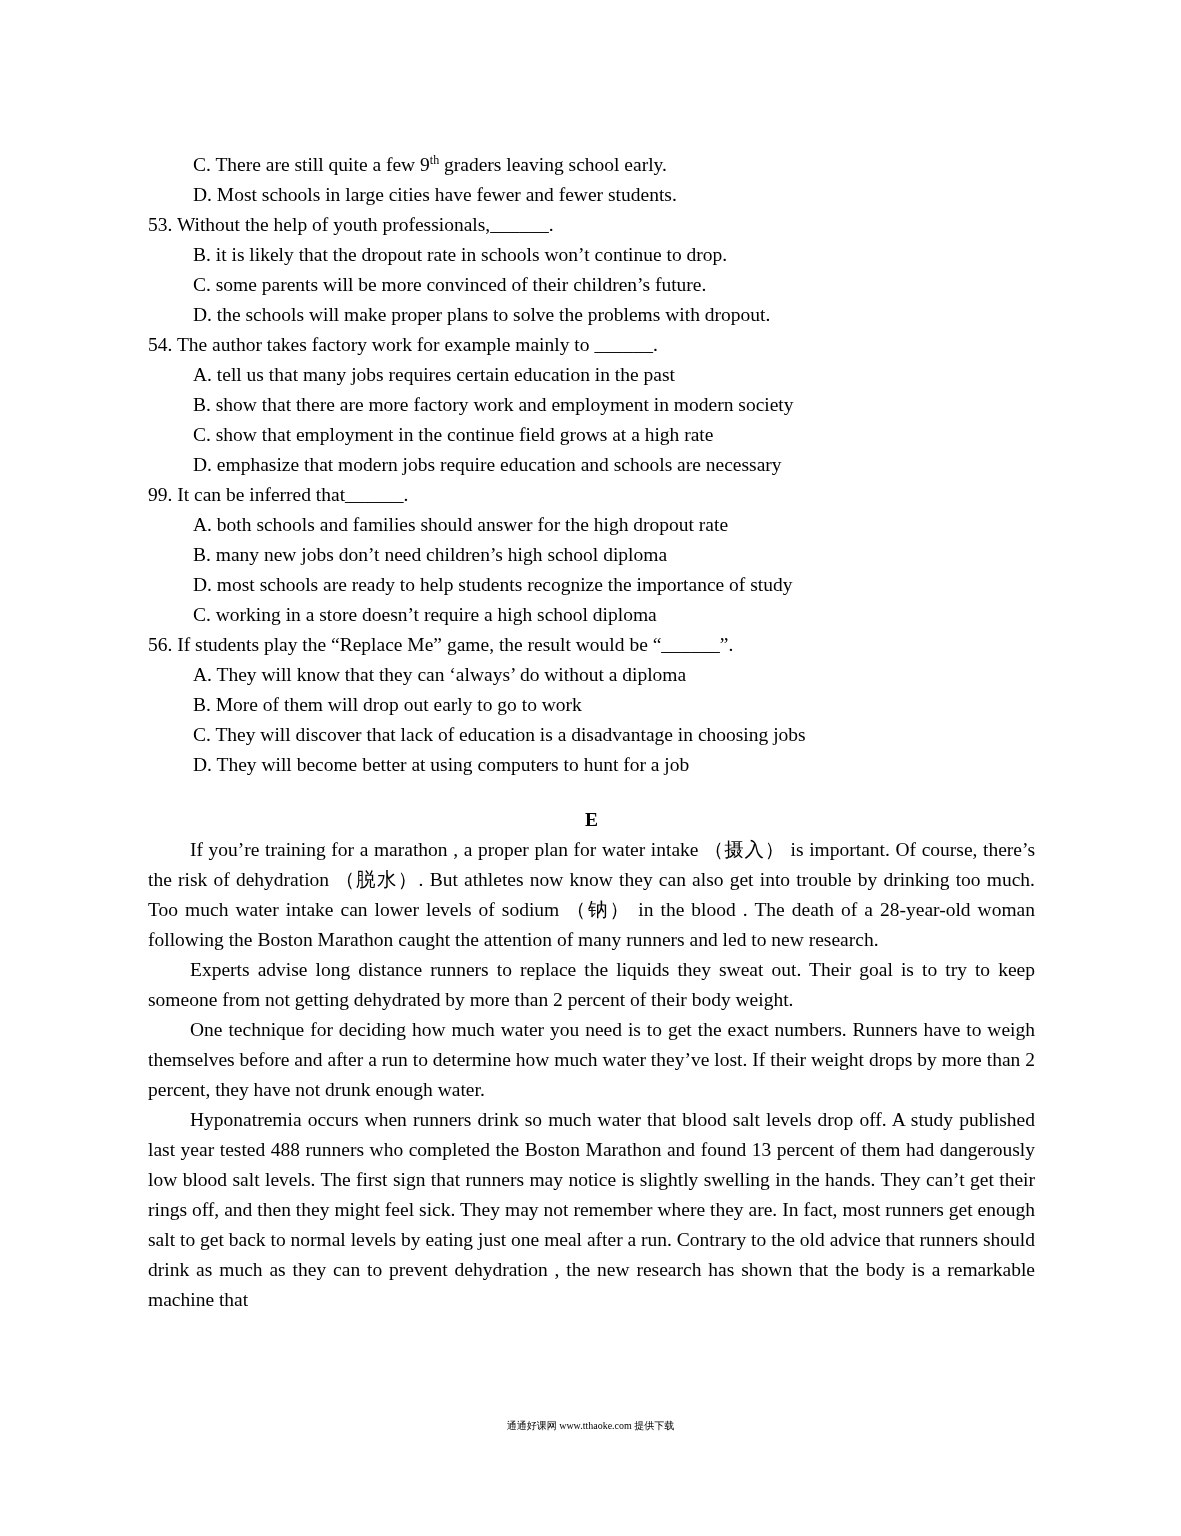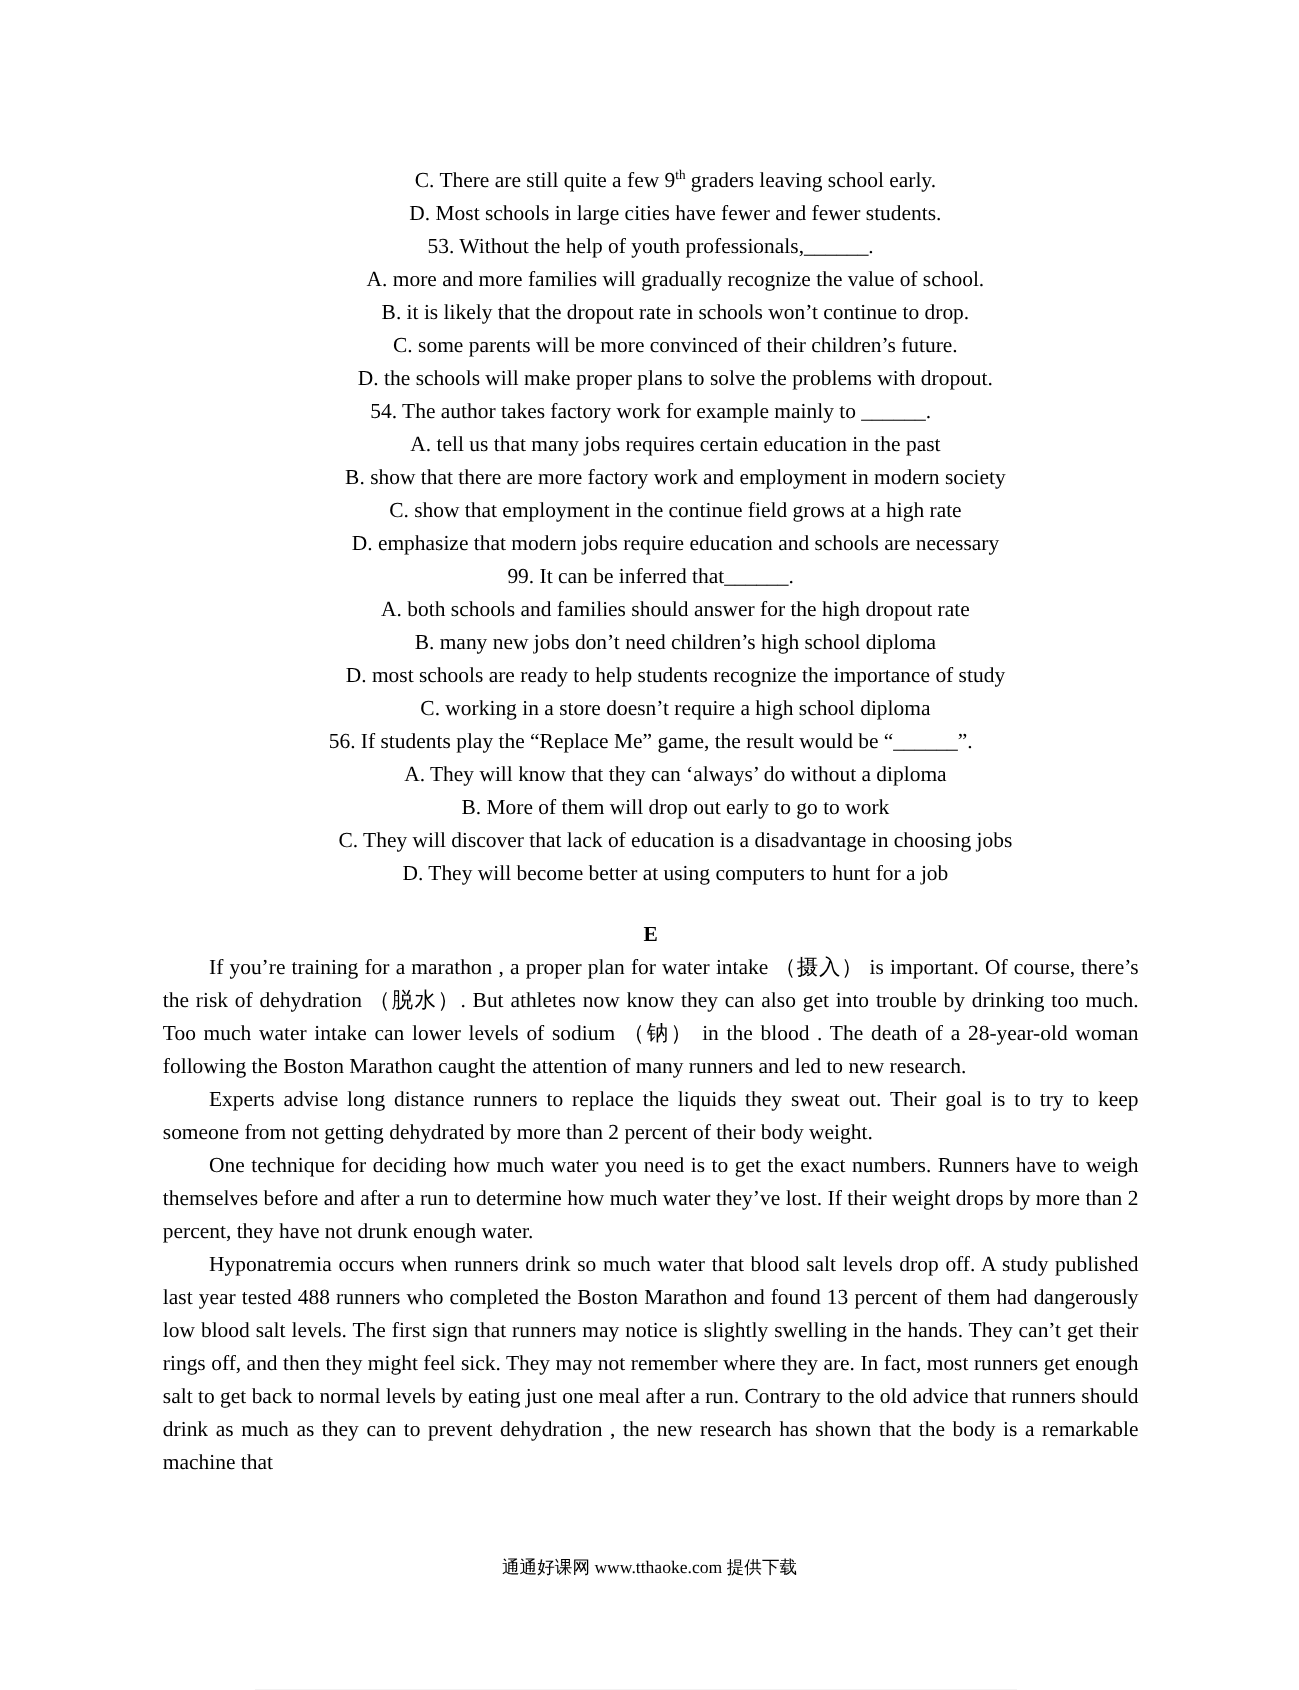--- a/index.html
+++ b/index.html
@@ -10,57 +10,56 @@
     margin: 0 auto;
     background: #ffffff;
     font-family: "Liberation Serif", "DejaVu Serif", serif;
     color: #000000;
     box-sizing: border-box;
     padding: 150px 146px 0 148px;
     font-size: 19.5px;
     line-height: 30px;
     overflow: hidden;
   }
-  .line { white-space: nowrap; text-align: center; }
+  .line { white-space: nowrap; }
   .q-option { padding-left: 45px; }
   .q-stem { padding-left: 0; }
   sup { font-size: 12px; line-height: 0; }
   .section-label {
     text-align: center;
     font-weight: bold;
     margin-top: 25px;
     margin-bottom: 0;
   }
   .para {
     margin: 0;
     text-align: justify;
     text-indent: 42px;
   }
   .footer {
     position: absolute;
     left: 0;
     right: 0;
     bottom: 100px;
     text-align: center;
-    font-size: 16px;
+    font-size: 10px;
     line-height: 20px;
     color: #000000;
   }
 </style>
 </head>
 <body>
 
 <div class="page">
 
   <div class="line q-option"><span>C. There are still quite a few 9</span><sup>th</sup><span> graders leaving school early.</span></div>
   <div class="line q-option">D. Most schools in large cities have fewer and fewer students.</div>
 
   <div>
     <div class="line q-stem">53. Without the help of youth professionals,______.</div>
-    <div class="line q-option">A. more and more families will gradually recognize the value of school.</div>
     <div class="line q-option">B. it is likely that the dropout rate in schools won’t continue to drop.</div>
     <div class="line q-option">C. some parents will be more convinced of their children’s future.</div>
     <div class="line q-option">D. the schools will make proper plans to solve the problems with dropout.</div>
   </div>
 
   <div>
     <div class="line q-stem">54. The author takes factory work for example mainly to ______.</div>
     <div class="line q-option">A. tell us that many jobs requires certain education in the past</div>
     <div class="line q-option">B. show that there are more factory work and employment in modern society</div>
     <div class="line q-option">C. show that employment in the continue field grows at a high rate</div>

